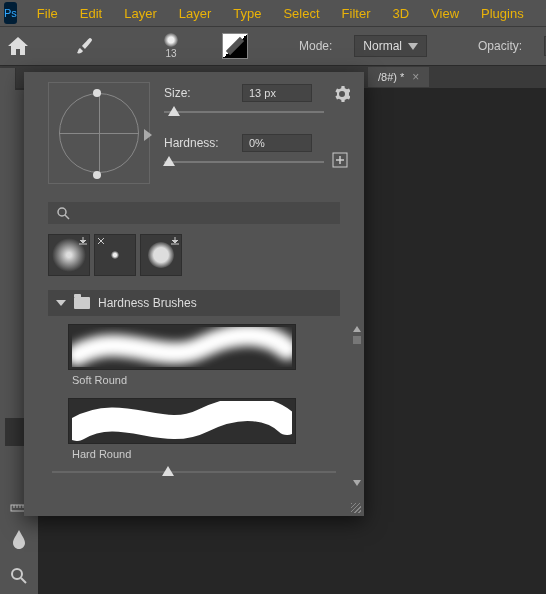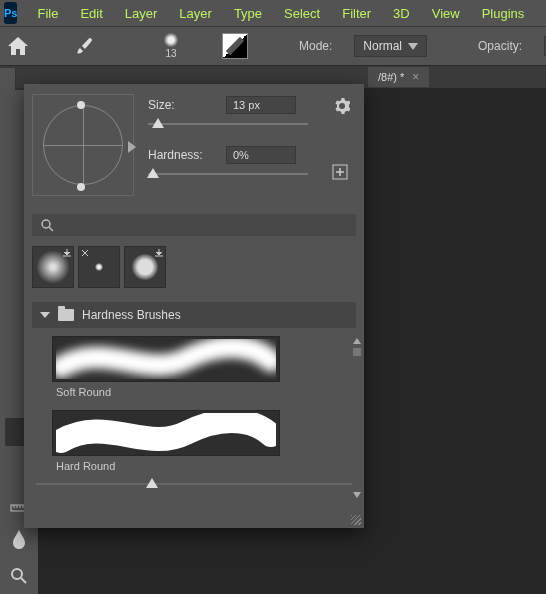--- a/index.html
+++ b/index.html
@@ -1,40 +1,40 @@
 <!DOCTYPE html>
 <html><head>
 <meta charset="utf-8">
 <style>
 *{margin:0;padding:0;box-sizing:border-box;font-family:"Segoe UI",Tahoma,sans-serif;user-select:none}
 body{width:546px;height:594px;background:#323232;color:#ddd;overflow:hidden;font-size:12px;position:relative}
 .menubar{height:26px;background:#535353;display:flex;align-items:center;padding:0 4px;gap:2px}
-.ps-logo{width:22px;height:22px;background:#001e36;color:#31a8ff;display:flex;align-items:center;justify-content:center;font-weight:700;font-size:11px;border-radius:3px;margin-right:8px}
-.menu-item{padding:4px 10px;color:#bef264;font-size:13px}
+.ps-logo{width:22px;height:22px;background:#001e36;color:#31a8ff;display:flex;align-items:center;justify-content:center;font-weight:400;font-size:11px;border-radius:3px;margin-right:8px}
+.menu-item{padding:4px 10px;color:#eab308;font-size:13px}
 .optbar{height:40px;background:#535353;display:flex;align-items:center;padding:0 8px;gap:22px;border-top:1px solid #3a3a3a;border-bottom:1px solid #2a2a2a}
 .ob-btn{width:30px;height:28px;display:flex;align-items:center;justify-content:center;color:#ddd}
 .ob-sep{width:1px;height:28px;background:#3a3a3a;margin:0 2px}
 .brush-thumb{display:flex;align-items:center;flex-direction:column;gap:1px;color:#ccc;font-size:10px}
 .brush-dot{width:14px;height:14px;border-radius:50%;background:radial-gradient(circle,#eee 30%,rgba(200,200,200,0) 75%)}
 .swap-ic{width:26px;height:26px;background:linear-gradient(135deg,#fff 50%,#000 50%);border:1px solid #888;position:relative}
 .swap-ic::after{content:"";position:absolute;inset:2px;background:#535353;transform:rotate(45deg) scaleX(0.3)}
 .ob-label{color:#ccc;font-size:12px;margin-left:29px}
 .mode-select{background:#454545;border:1px solid #383838;color:#ddd;padding:3px 24px 3px 8px;font-size:12px;width:148px;position:relative}
 .mode-caret{position:absolute;right:8px;top:7px}
 .opac-input{background:#454545;border:1px solid #383838;color:#ddd;padding:2px 4px;font-size:12px;width:28px;text-align:right}
 .tabbar{height:22px;background:#3a3a3a;display:flex;align-items:center;padding-left:8px}
 .doc-tab{background:#4c4c4c;padding:3px 10px;font-size:11px;color:#ddd;display:flex;align-items:center;gap:8px;margin-left:360px}
 .doc-tab .x{color:#999;font-size:12px}
 .canvas-area{position:absolute;top:88px;left:38px;right:0;bottom:0;background:#262626}
 .left-rail{position:absolute;top:68px;left:0;width:16px;bottom:0;background:#535353;border-right:1px solid #333}
 .toolbar{position:absolute;top:90px;left:0;width:38px;bottom:0;background:#535353;display:flex;flex-direction:column;align-items:center;padding-top:4px;gap:8px}
 .tool{width:28px;height:28px;display:flex;align-items:center;justify-content:center;color:#ccc;position:relative}
 .tool.sel{background:#333}
 .tool .tri{position:absolute;right:1px;bottom:1px;width:0;height:0;border-left:4px solid transparent;border-bottom:4px solid #bbb}
-.panel{position:absolute;top:84px;left:24px;width:340px;height:444px;background:#535353;box-shadow:0 6px 20px rgba(0,0,0,.6);padding:10px 8px}
+.panel{position:absolute;top:72px;left:24px;width:340px;height:444px;background:#535353;box-shadow:0 6px 20px rgba(0,0,0,.6);padding:10px 24px}
 .row{display:flex;align-items:flex-start;gap:14px}
 .angle-box{width:102px;height:102px;border:1px solid #666;position:relative;background:#535353}
 .angle-circ{position:absolute;inset:10px;border:1px solid #888;border-radius:50%}
 .angle-cross{position:absolute;left:50%;top:10px;bottom:10px;width:1px;background:#888}
 .angle-cross2{position:absolute;top:50%;left:10px;right:10px;height:1px;background:#888}
 .angle-h1{position:absolute;left:48px;top:10px;width:8px;height:8px;border-radius:50%;background:#ddd;transform:translate(-50%,-50%)}
 .angle-h2{position:absolute;left:48px;top:92px;width:8px;height:8px;border-radius:50%;background:#ddd;transform:translate(-50%,-50%)}
 .angle-arrow{position:absolute;right:-3px;top:46px;width:0;height:0;border-top:6px solid transparent;border-bottom:6px solid transparent;border-left:8px solid #aaa}
 .ctrl-col{flex:1;padding-top:2px}
 .ctrl-row{display:flex;align-items:center;margin-bottom:6px;gap:8px}

